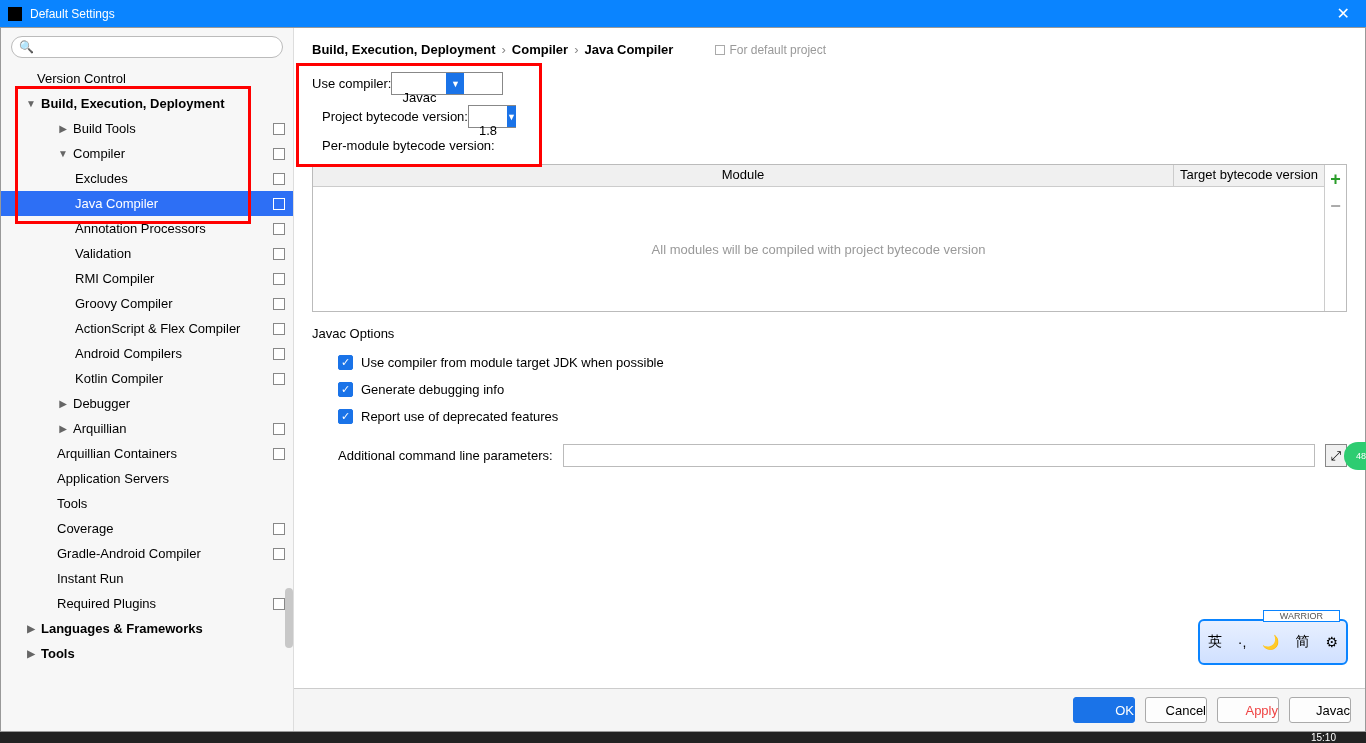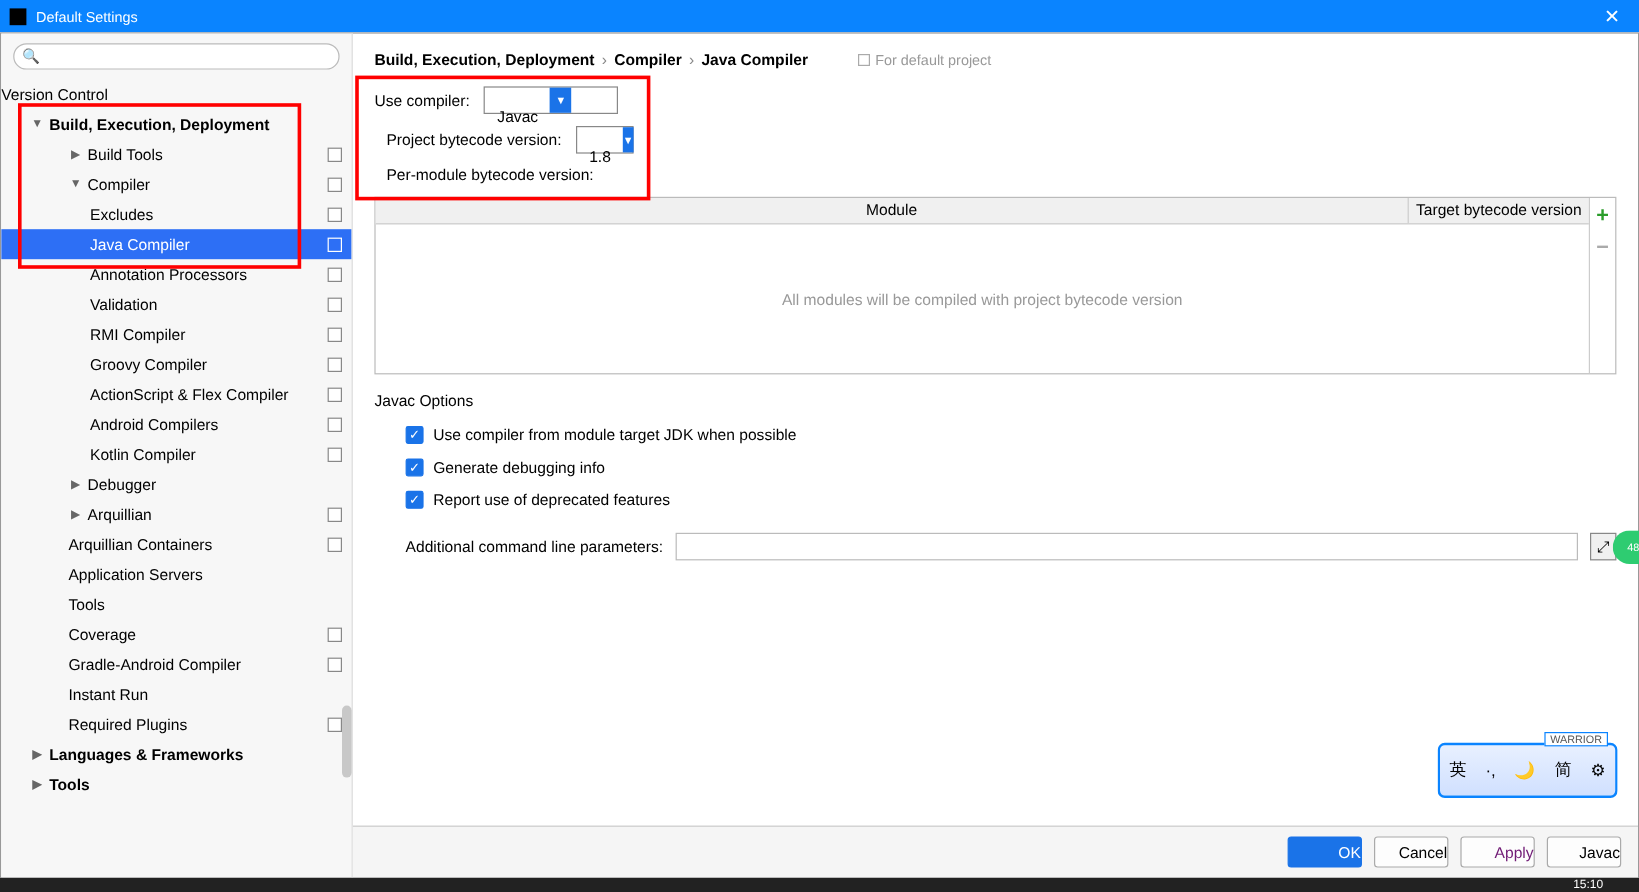--- a/index.html
+++ b/index.html
@@ -10,38 +10,38 @@
 .titlebar-title { font-size: 12px; }
 .titlebar-close { font-size: 16px; cursor: pointer; padding: 0 8px; }
 .dialog-body { display: flex; height: 705px; background: #fff; border: 1px solid #999; }
 .sidebar { width: 293px; background: #f7f7f7; border-right: 1px solid #ddd; display: flex; flex-direction: column; position: relative; }
 .search-box { padding: 8px 10px; }
 .search-input { width: 100%; height: 22px; border: 1px solid #bbb; border-radius: 11px; padding: 0 10px 0 26px; font-size: 12px; background: #fff; }
 .search-wrap { position: relative; }
 .search-icon { position: absolute; left: 8px; top: 4px; font-size: 12px; color: #999; }
 .tree { flex: 1; overflow-y: auto; }
 .tree-item { display: flex; align-items: center; height: 25px; padding-right: 8px; cursor: pointer; position: relative; }
-.tree-item.level1 { }
+.tree-item.level1 { padding-left: 36px; }
 .tree-item.level2 { padding-left: 56px; }
 .tree-item.level3 { padding-left: 74px; }
 .tree-item.selected { background: #2d6ff5; color: #fff; }
 .tree-arrow { width: 12px; display: inline-block; text-align: center; margin-right: 4px; color: #666; font-size: 10px; }
 .tree-label { flex: 1; }
 .tree-copy-icon { width: 12px; height: 12px; border: 1px solid #888; background: #fff; display: inline-block; position: absolute; right: 8px; }
 .tree-item.selected .tree-copy-icon { border-color: #fff; background: transparent; }
 .highlight-box { position: absolute; border: 3px solid #ff0000; pointer-events: none; z-index: 10; }
 .hl1 { left: 15px; top: 86px; width: 236px; height: 138px; }
 .hl2 { left: 296px; top: 63px; width: 246px; height: 104px; }
 .main { flex: 1; padding: 10px 18px; display: flex; flex-direction: column; position: relative; }
 .breadcrumb { display: flex; align-items: center; gap: 6px; font-size: 13px; padding: 4px 0 10px; }
 .breadcrumb .bold { font-weight: bold; }
 .breadcrumb .sep { color: #888; }
 .breadcrumb .hint { color: #999; font-size: 12px; display: flex; align-items: center; gap: 4px; padding-left: 36px; }
 .small-copy { width: 10px; height: 10px; border: 1px solid #aaa; display: inline-block; }
-.form-row { display: flex; align-items: center; gap: 12px; margin: 5px 0; }
+.form-row { display: flex; align-items: center; margin: 5px 0; }
 .form-row.indent { margin-left: 10px; }
 .label { font-size: 13px; }
 .select-box { display: inline-flex; align-items: stretch; border: 1px solid #888; height: 23px; background: #fff; }
 .select-text { padding: 0 10px; display: flex; align-items: center; font-size: 13px; margin-top: 24px; }
 .select-btn { width: 18px; background: #1a73e8; color: #fff; display: flex; align-items: center; justify-content: center; font-size: 9px; }
 .module-table { border: 1px solid #bbb; margin-top: 6px; height: 148px; display: flex; }
 .mt-body { flex: 1; display: flex; flex-direction: column; }
 .mt-head { display: flex; background: #f0f0f0; border-bottom: 1px solid #ccc; height: 22px; }
 .mt-h { flex: 1; text-align: center; font-size: 13px; padding: 2px; border-right: 1px solid #ccc; }
 .mt-h.last { flex: 0 0 150px; border-right: none; }
@@ -52,23 +52,23 @@
 .section-title { font-size: 13px; margin: 14px 0 8px; }
 .check-row { display: flex; align-items: center; gap: 8px; margin: 6px 0 6px 26px; }
 .chk { width: 15px; height: 15px; border: 1px solid #888; border-radius: 2px; display: inline-flex; align-items: center; justify-content: center; background: #fff; }
 .chk.checked { background: #1a73e8; border-color: #1a73e8; color: #fff; font-size: 11px; }
 .param-row { display: flex; align-items: center; gap: 10px; margin: 14px 0 0 26px; }
 .param-input { flex: 1; height: 23px; border: 1px solid #bbb; padding: 0 6px; }
 .param-btn { width: 22px; height: 23px; border: 1px solid #888; background: #f0f0f0; display: flex; align-items: center; justify-content: center; }
 .footer { position: absolute; bottom: 0; left: 0; right: 0; border-top: 1px solid #ccc; padding: 8px 14px; display: flex; justify-content: flex-end; gap: 10px; background: #f5f5f5; }
 .btn { min-width: 62px; height: 26px; border: 1px solid #aaa; background: #fdfdfd; border-radius: 3px; font-size: 13px; cursor: pointer; text-align: right; }
 .btn.primary { background: #1a73e8; color: #fff; border-color: #1a73e8; }
-.btn.disabled { color: #701a75; }
+.btn.disabled { color: #ef4444; }
 .ime-float { position: fixed; right: 18px; bottom: 78px; width: 150px; height: 46px; border: 2px solid #0a84ff; border-radius: 6px; background: linear-gradient(#e8f0ff,#d0e0ff); display: flex; align-items: center; justify-content: space-around; font-size: 14px; z-index: 50; }
-.ime-tag { position: absolute; top: -11px; right: 6px; font-size: 9px; background: #fff; padding: 0 4px; border: 1px solid #0a84ff; color: #555; }
+.ime-tag { position: absolute; top: -11px; right: 6px; font-size: 9px; background: #fff; padding: 0 16px; border: 1px solid #0a84ff; color: #555; }
 .green-badge { position: fixed; right: 0; top: 442px; width: 22px; height: 28px; background: #2ecc71; border-radius: 14px 0 0 14px; color: #fff; display: flex; align-items: center; justify-content: flex-end; font-size: 9px; z-index: 40; }
 .taskbar { position: fixed; bottom: 0; left: 0; right: 0; height: 11px; background: #222; display: flex; align-items: center; justify-content: flex-end; color: #fff; font-size: 10px; padding-right: 30px; z-index: 30; }
 .scrollbar-thumb { position: absolute; right: 0; top: 560px; width: 8px; height: 60px; background: #c8c8c8; border-radius: 4px; }
 </style>
 </head>
 <body>
 
 <div class="titlebar">
   <div class="titlebar-left">
     <span class="titlebar-icon"></span>

